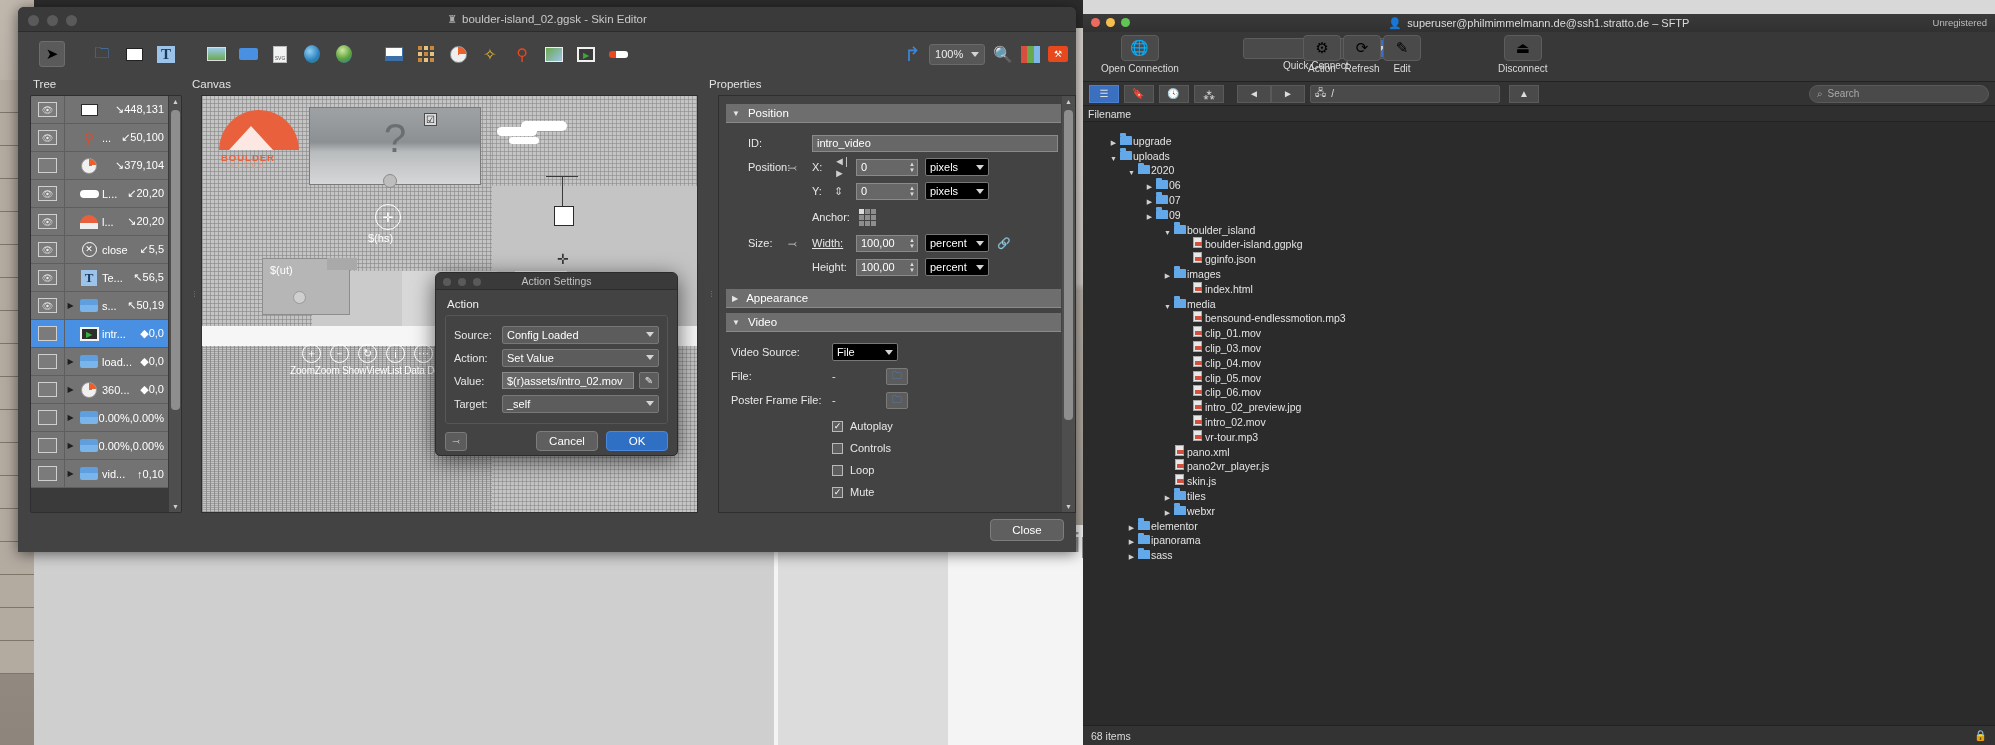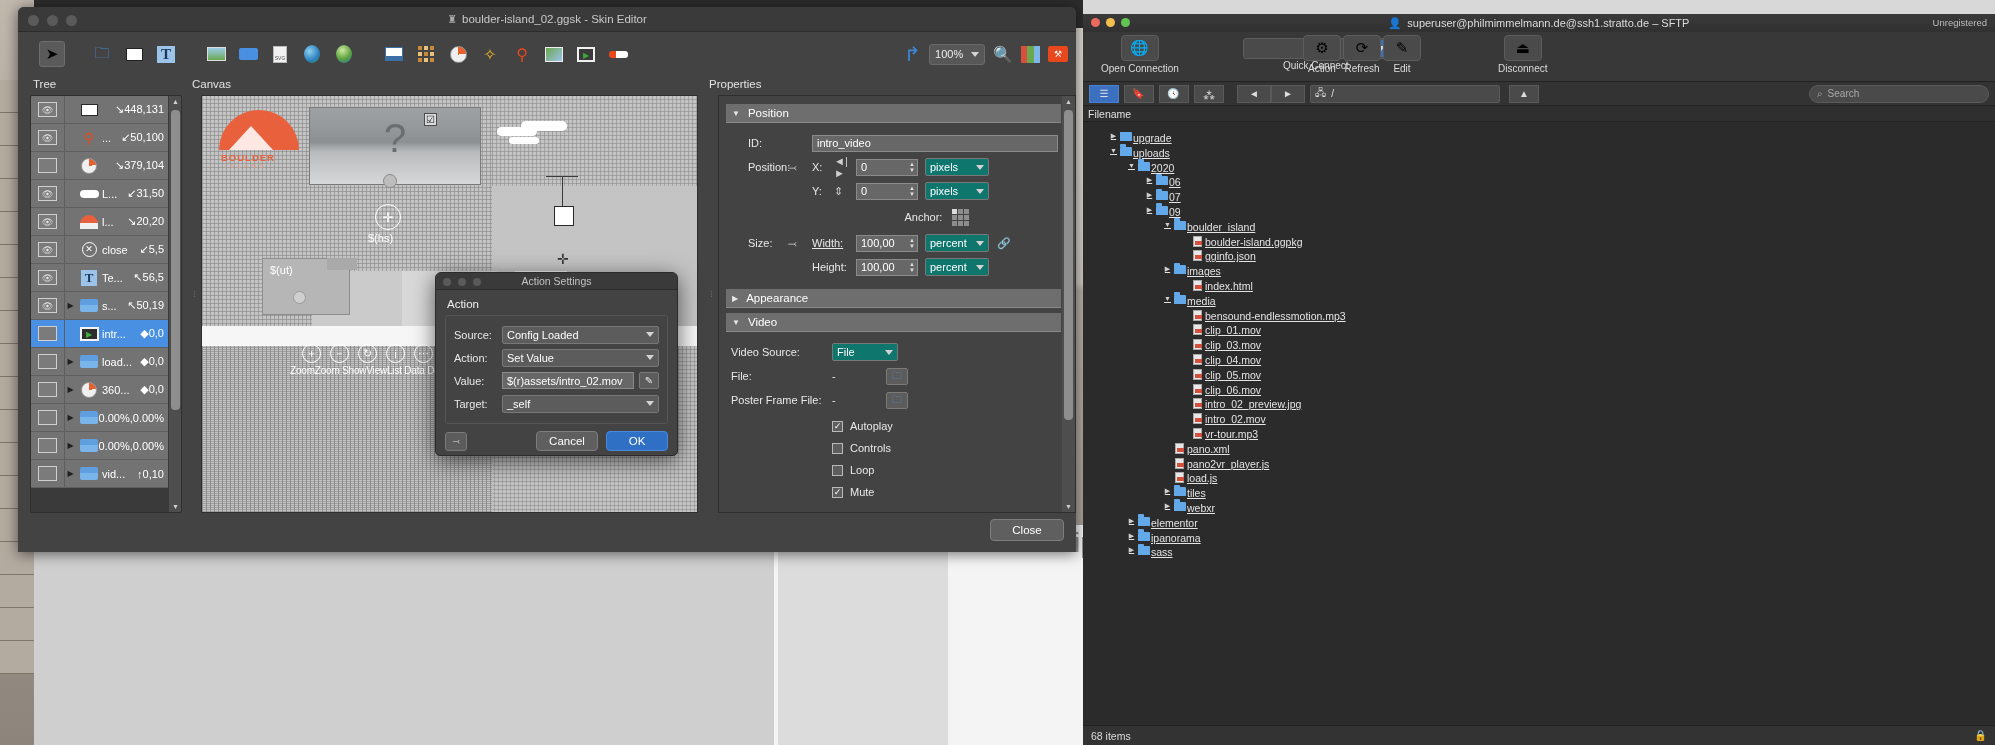--- a/index.html
+++ b/index.html
@@ -201,21 +201,21 @@
   .tinput{
     height:17px;background:#676767;border:1px solid #8a8a8a;color:#fff;font-size:11px;
     display:flex;align-items:center;padding:0 4px;
   }
   .spin{
     height:17px;background:#676767;border:1px solid #8a8a8a;color:#fff;font-size:11px;
     display:flex;align-items:center;padding:0 4px;position:relative;
   }
   .spin .arrows{position:absolute;right:2px;top:1px;display:flex;flex-direction:column;line-height:6px;font-size:6px;color:#ddd;}
   .unitcombo{
-    height:18px;background:#0f766e;border:1px solid #787878;border-radius:2px;color:#fff;font-size:11px;
+    height:18px;background:#000000;border:1px solid #787878;border-radius:2px;color:#fff;font-size:11px;
     display:flex;align-items:center;justify-content:space-between;padding:0 4px;
   }
   .linkico{font-size:11px;color:#cfcfcf;}
   .dotdot{font-size:11px;color:#cfcfcf;}
   #anchor-grid{width:17px;height:17px;display:grid;grid-template:1fr 1fr 1fr/1fr 1fr 1fr;gap:1px;}
   #anchor-grid i{background:#8d8d8d;display:block;}
   #anchor-grid i.on{background:#dcdcdc;}
   .cbrow{display:flex;align-items:center;gap:7px;height:22px;font-size:11px;color:#e8e8e8;}
   .cbox{width:11px;height:11px;border:1px solid #b9b9b9;background:#5d5d5d;display:flex;align-items:center;justify-content:center;font-size:9px;color:#fff;}
   .cbox.on{background:#5d5d5d;}
@@ -300,21 +300,21 @@
   #path-field{
     flex:1;max-width:190px;height:18px;background:#4a4a4a;border:1px solid #5a5a5a;border-radius:2px;
     display:flex;align-items:center;gap:5px;padding:0 4px;font-size:10px;color:#ddd;
   }
   #search-field{
     width:180px;height:18px;background:#4a4a4a;border:1px solid #5a5a5a;border-radius:9px;
     display:flex;align-items:center;gap:5px;padding:0 7px;font-size:10px;color:#a9a9a9;
   }
   #col-head{height:16px;background:#2f2f2f;border-bottom:1px solid #222;display:flex;align-items:center;padding-left:5px;font-size:10.5px;color:#e0e0e0;}
   #filelist{position:absolute;left:0;top:132px;right:0;bottom:28px;overflow:hidden;}
-  .frow{height:14.8px;display:flex;align-items:flex-start;font-size:10.5px;color:#e4e4e4;white-space:nowrap;text-decoration:underline;}
+  .frow{height:14.8px;display:flex;align-items:flex-end;font-size:10.5px;color:#e4e4e4;white-space:nowrap;}
   .frow .ind{display:block;}
   .frow .tri{width:9px;font-size:7px;color:#cfcfcf;text-align:center;}
   .frow .fico{width:15px;text-align:center;font-size:10px;}
   #sftp-status{
     position:absolute;left:0;right:0;bottom:0;height:20px;background:#333;border-top:1px solid #222;
     display:flex;align-items:center;padding:0 8px;font-size:10.5px;color:#dcdcdc;justify-content:space-between;
   }
   
   .folder{display:inline-block;width:12px;height:9px;background:#63a8e8;border-radius:1px 1px 0 0;position:relative;}
   .folder:before{content:"";position:absolute;left:0;top:-2.5px;width:6px;height:3px;background:#63a8e8;border-radius:1px 1px 0 0;}
@@ -486,21 +486,21 @@
         </div>
         <div class="trow">
           <span class="eyecell">
             <span class="eyebox">👁</span>
           </span>
           <span class="discl"></span>
           <span class="nodeico">
             <span style="display:inline-block;width:19px;height:8px;background:#fff;border-radius:8px;"></span>
           </span>
           <span class="nodelbl">L...</span>
-          <span class="nodeval">↙31,50</span>
+          <span class="nodeval">↙20,20</span>
         </div>
         <div class="trow">
           <span class="eyecell">
             <span class="eyebox">👁</span>
           </span>
           <span class="discl"></span>
           <span class="nodeico">
             <span style="display:inline-block;width:18px;height:14px;background:linear-gradient(180deg,#e8613c 60%,#f0f0f0 60%);border-radius:9px 9px 0 0;"></span>
           </span>
           <span class="nodelbl">l...</span>
@@ -707,21 +707,21 @@
               <span>▲</span>
               <span>▼</span>
             </span>
           </span>
         <span class="unitcombo" style="width:64px;margin-left:7px;">
             <span>pixels</span>
             <span class="caret-d"></span>
           </span>
       </div>
 
-      <div class="prow" style="height:28px;justify-content:center;">
+      <div class="prow" style="height:28px;">
         <span style="width:86px;"></span>
         <span class="plabel" style="width:47px;">Anchor:</span>
         <span id="anchor-grid">
             <i class="on"></i>
             <i></i>
             <i></i>
             <i></i>
             <i></i>
             <i></i>
             <i></i>
@@ -1093,21 +1093,21 @@
       <div class="frow">
         <span class="ind" style="width:80px"></span>
         <span class="tri"></span>
         <span class="fico"><span class="fileg"></span></span>
         <span>pano2vr_player.js</span>
       </div>
       <div class="frow">
         <span class="ind" style="width:80px"></span>
         <span class="tri"></span>
         <span class="fico"><span class="fileg"></span></span>
-        <span>load.js</span>
+        <span>skin.js</span>
       </div>
       <div class="frow">
         <span class="ind" style="width:80px"></span>
         <span class="tri">▶</span>
         <span class="fico"><span class="folder"></span></span>
         <span>tiles</span>
       </div>
       <div class="frow">
         <span class="ind" style="width:80px"></span>
         <span class="tri">▶</span>

